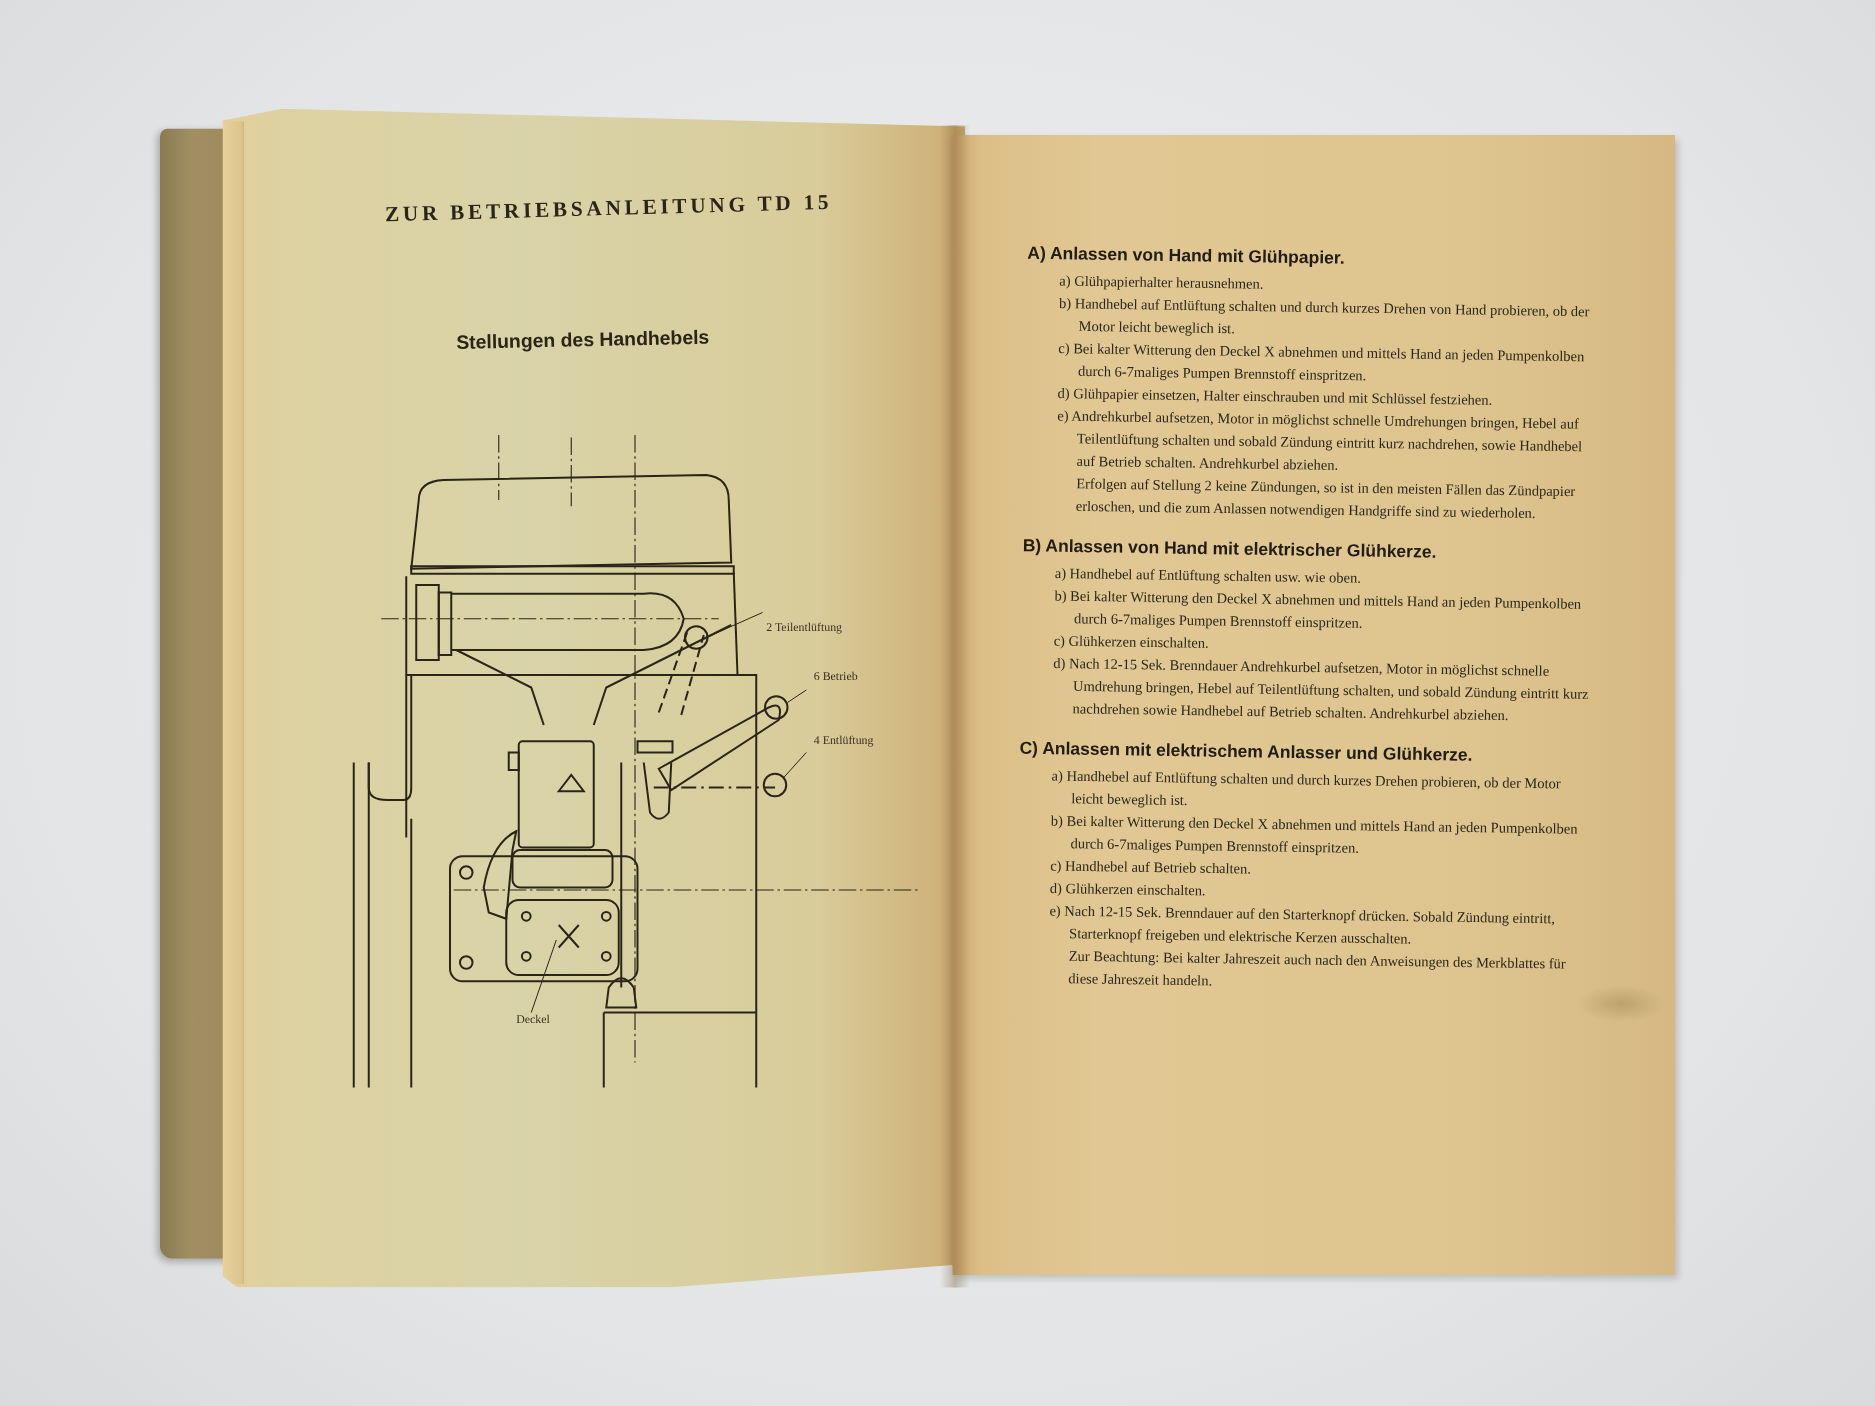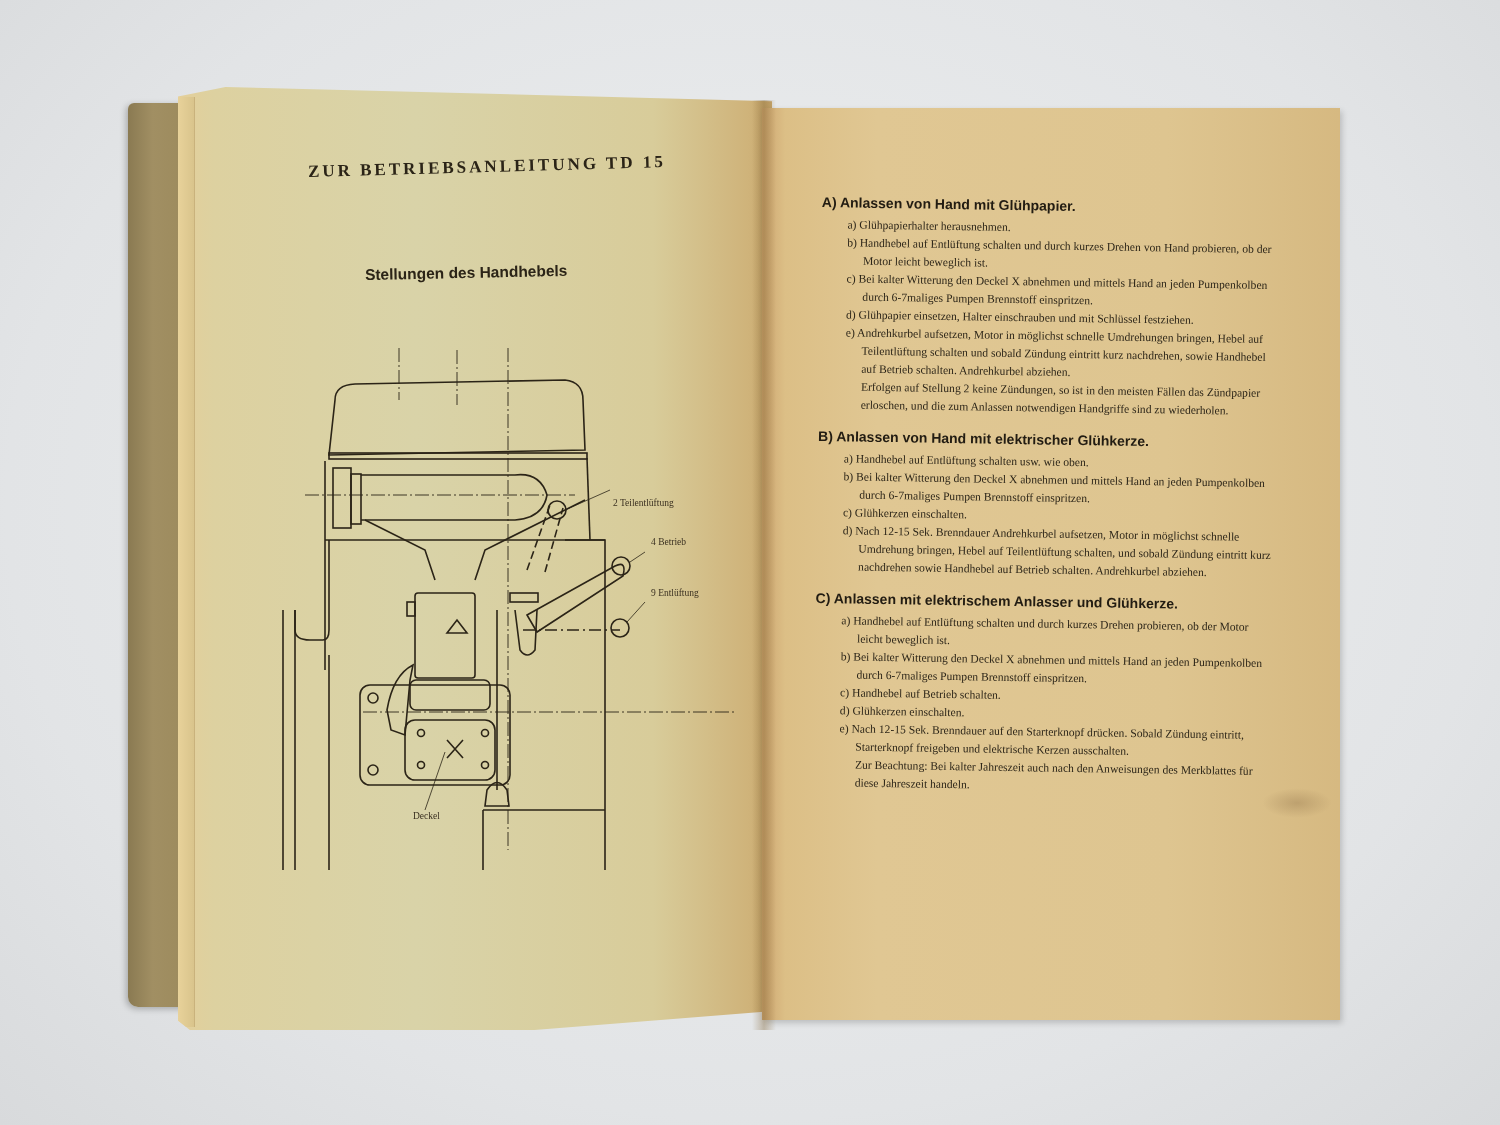--- a/index.html
+++ b/index.html
@@ -102,22 +102,22 @@
     <circle cx="355" cy="288" r="9"></circle>
 
     <g stroke-width="0.8">
       <line x1="300" y1="170" x2="345" y2="150"></line>
       <line x1="365" y1="222" x2="380" y2="212"></line>
       <line x1="362" y1="282" x2="380" y2="262"></line>
       <line x1="180" y1="412" x2="160" y2="470"></line>
     </g>
   </svg>
   <span class="label" style="left:348px;top:158px;">2 Teilentlüftung</span>
-  <span class="label" style="left:386px;top:197px;">4 Betrieb</span>
-  <span class="label" style="left:386px;top:248px;">9 Entlüftung</span>
+  <span class="label" style="left:386px;top:197px;">6 Betrieb</span>
+  <span class="label" style="left:386px;top:248px;">4 Entlüftung</span>
   <span class="label" style="left:132px;top:471px;margin-left:16px;">Deckel</span>
 </div>
 
 <div class="text-block">
   <div class="sec">
     <p class="sec-head">A) Anlassen von Hand mit Glühpapier.</p>
     <p class="item">a) Glühpapierhalter herausnehmen.</p>
     <p class="item">b) Handhebel auf Entlüftung schalten und durch kurzes Drehen von Hand probieren, ob der Motor leicht beweglich ist.</p>
     <p class="item">c) Bei kalter Witterung den Deckel X abnehmen und mittels Hand an jeden Pumpenkolben durch 6-7maliges Pumpen Brennstoff einspritzen.</p>
     <p class="item">d) Glühpapier einsetzen, Halter einschrauben und mit Schlüssel festziehen.</p>

